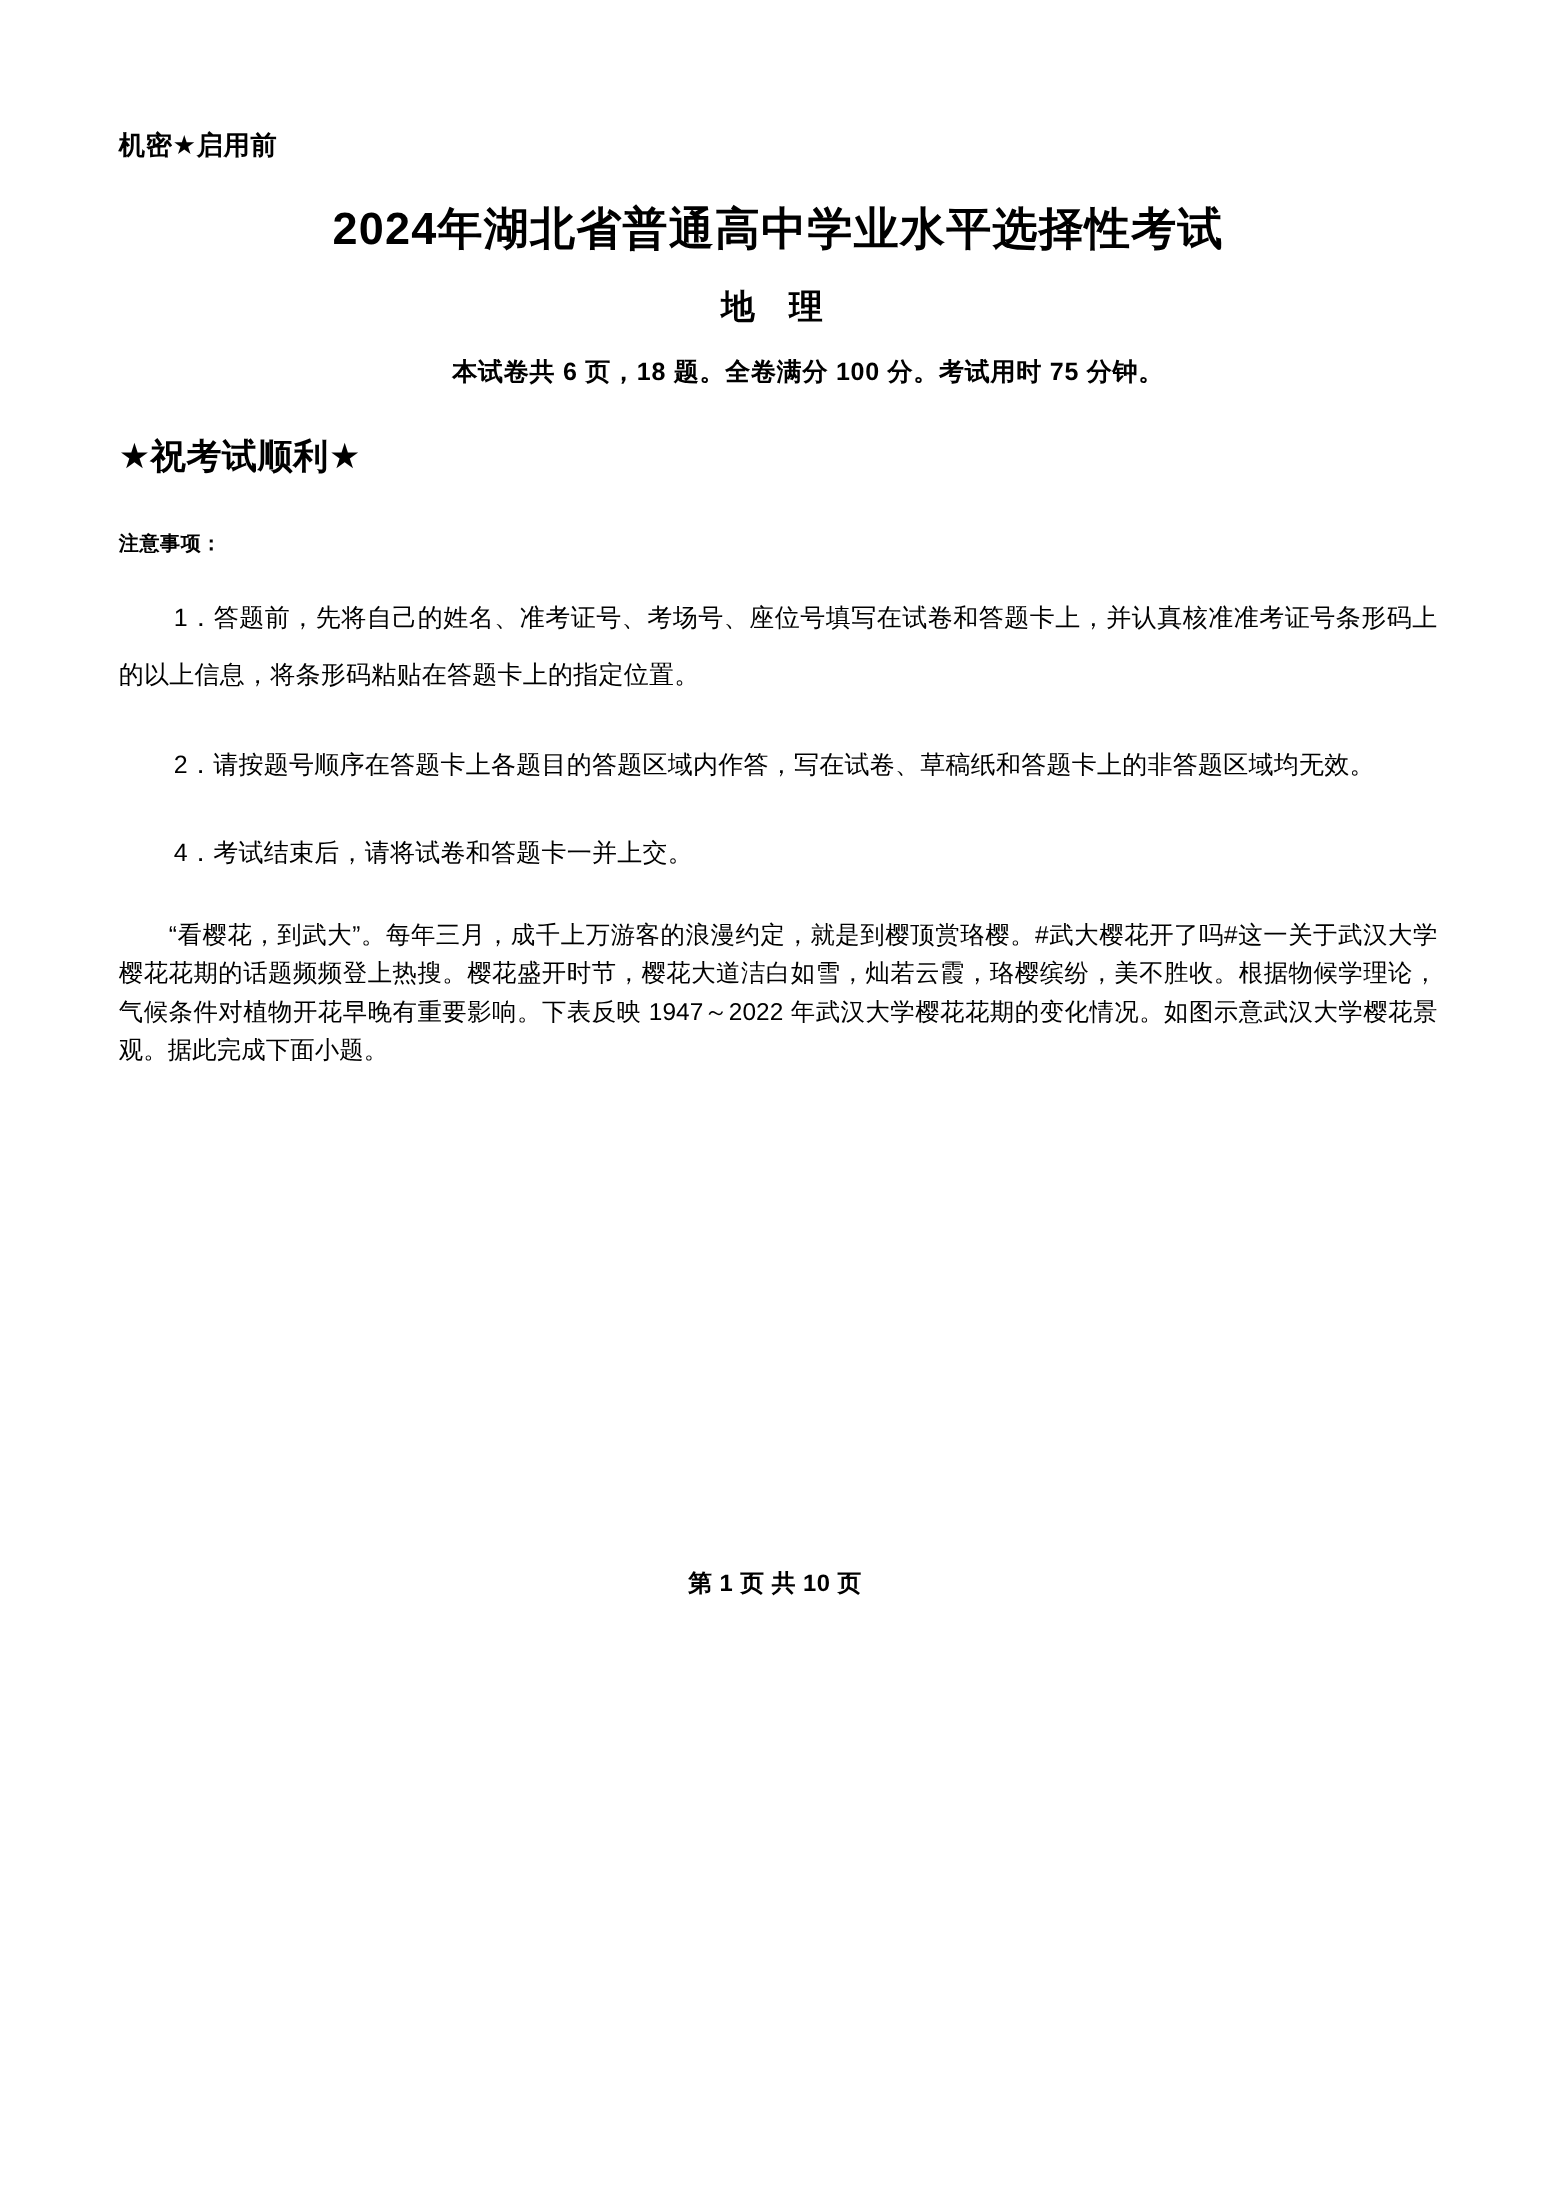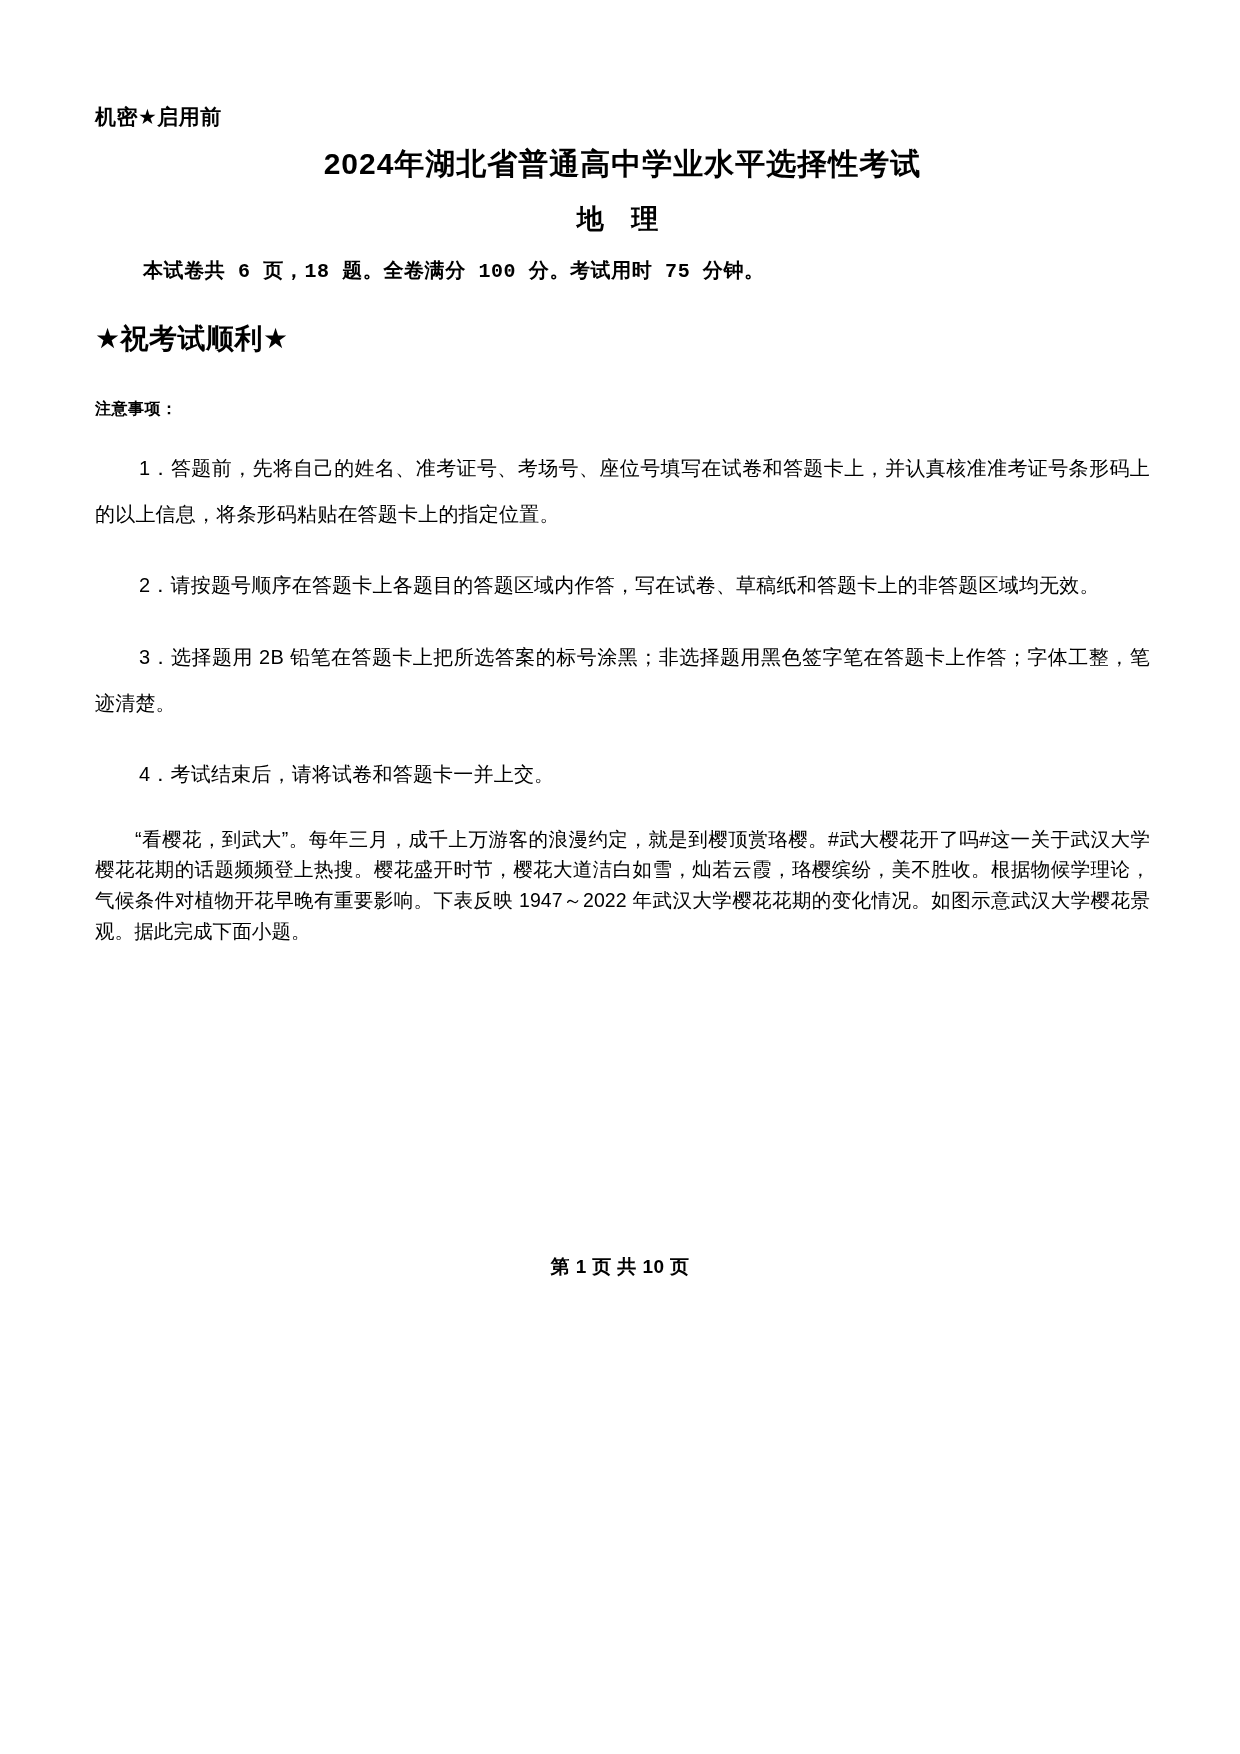--- a/index.html
+++ b/index.html
@@ -34,47 +34,48 @@
     margin-top: 104px;
     font-family: "Liberation Sans", "DejaVu Sans", sans-serif;
     font-weight: bold;
     font-size: 21px;
     letter-spacing: 0.5px;
     line-height: 1.2;
   }
 
   
   .exam-title {
-    margin-top: 16px;
+    margin-top: 31px;
     text-align: center;
     font-family: "Liberation Sans", "DejaVu Sans", sans-serif;
     font-weight: bold;
-    font-size: 30px;
+    font-size: 36px;
     letter-spacing: 1px;
     line-height: 1.25;
   }
   .subject-title {
     margin-top: 0;
     text-align: center;
     font-family: "Liberation Sans", "DejaVu Sans", sans-serif;
     font-weight: bold;
     font-size: 27px;
     letter-spacing: 10px;
     line-height: 1.25;
   }
 
   
   .exam-info {
     margin-top: 20px;
     padding-left: 48px;
-    font-family: Liberation Mono, monospace;
+    font-family: Liberation Sans, sans-serif;
     font-weight: bold;
     font-size: 20px;
     letter-spacing: 0.6px;
     line-height: 1.3;
+    text-align: center;
   }
 
   
   .wish-line {
     margin-top: 36px;
     text-align: left;
     font-family: "Liberation Sans", "DejaVu Sans", sans-serif;
     font-weight: bold;
     font-size: 28px;
     letter-spacing: 0.5px;
@@ -157,21 +158,20 @@
     <div class="exam-info">本试卷共 6 页，18 题。全卷满分 100 分。考试用时 75 分钟。</div>
 
     <div class="wish-line">★祝考试顺利★</div>
 
     <div class="notes-heading">注意事项：</div>
 
     <p class="note-item">1．答题前，先将自己的姓名、准考证号、考场号、座位号填写在试卷和答题卡上，并认真核准准考证号条形码上的以上信息，将条形码粘贴在答题卡上的指定位置。</p>
 
     <p class="note-item">2．请按题号顺序在答题卡上各题目的答题区域内作答，写在试卷、草稿纸和答题卡上的非答题区域均无效。</p>
 
-    <p class="note-item">3．选择题用 2B 铅笔在答题卡上把所选答案的标号涂黑；非选择题用黑色签字笔在答题卡上作答；字体工整，笔迹清楚。</p>
 
     <p class="note-item">4．考试结束后，请将试卷和答题卡一并上交。</p>
 
 
     <p class="stimulus">“看樱花，到武大”。每年三月，成千上万游客的浪漫约定，就是到樱顶赏珞樱。#武大樱花开了吗#这一关于武汉大学樱花花期的话题频频登上热搜。樱花盛开时节，樱花大道洁白如雪，灿若云霞，珞樱缤纷，美不胜收。根据物候学理论，气候条件对植物开花早晚有重要影响。下表反映 1947～2022 年武汉大学樱花花期的变化情况。如图示意武汉大学樱花景观。据此完成下面小题。</p>
 
   </div>
 
   <div class="footer">第 1 页 共 10 页</div>
 </div>

